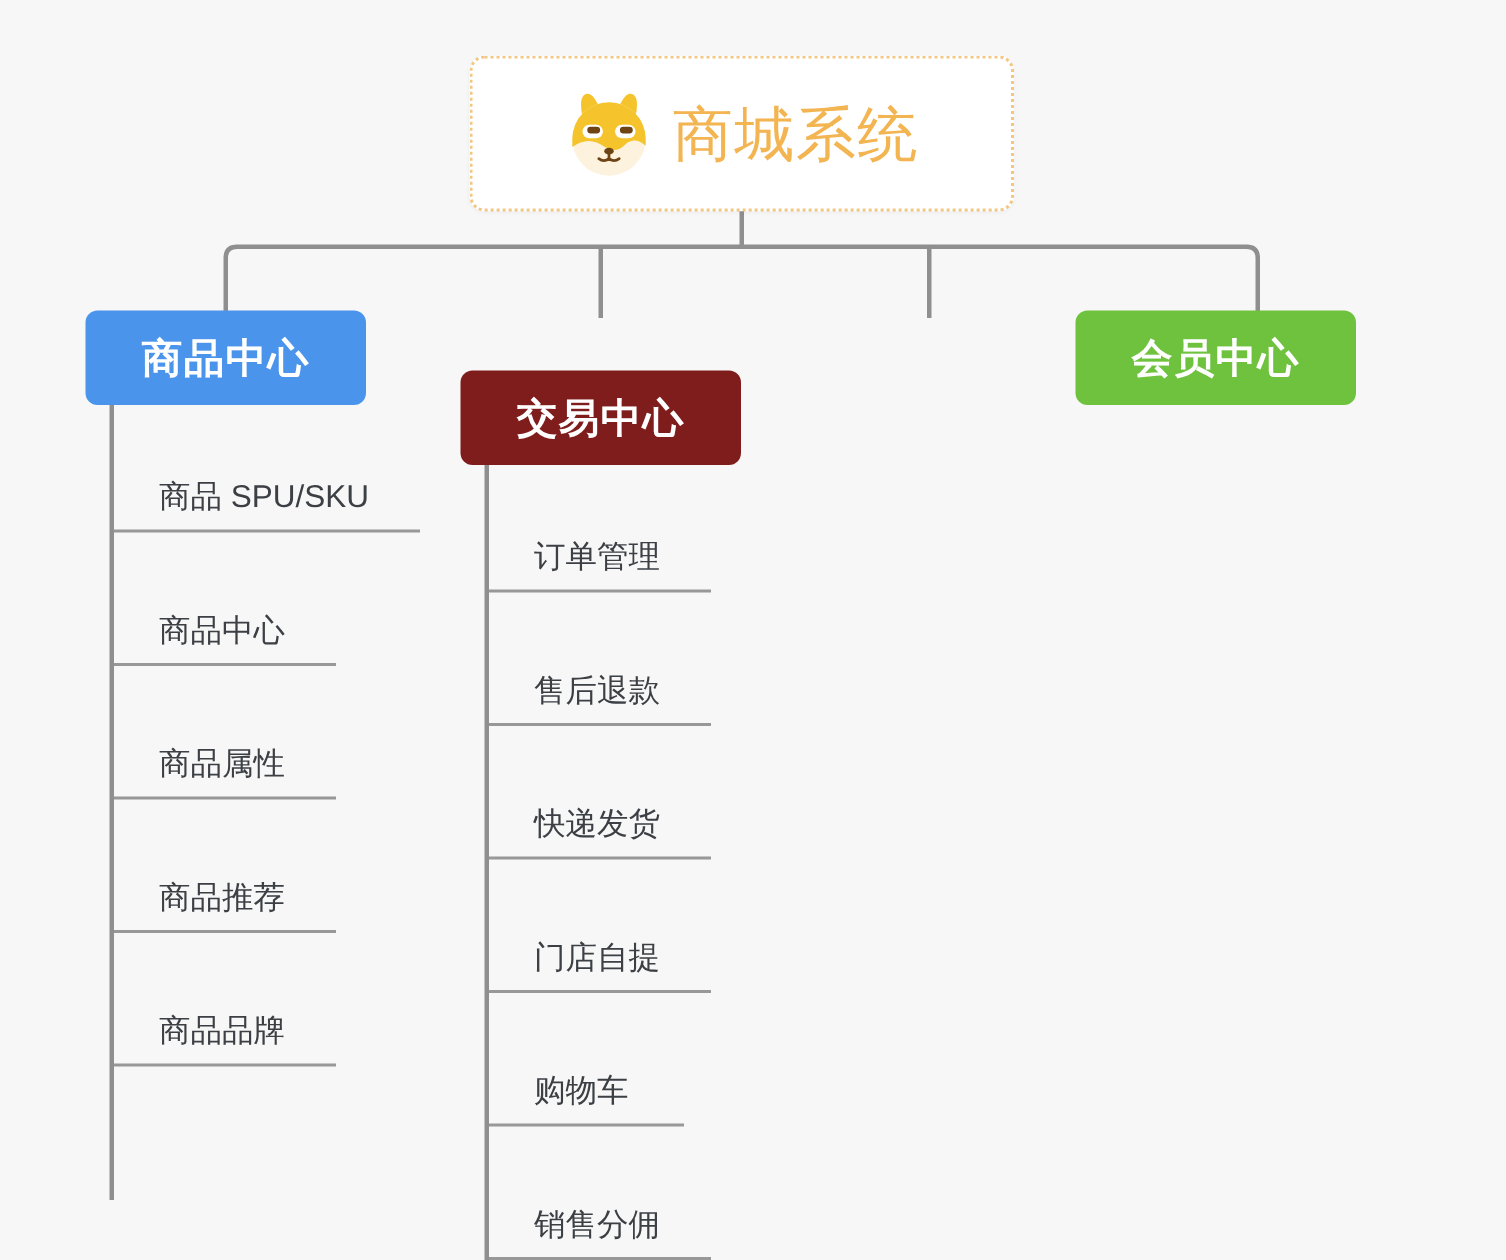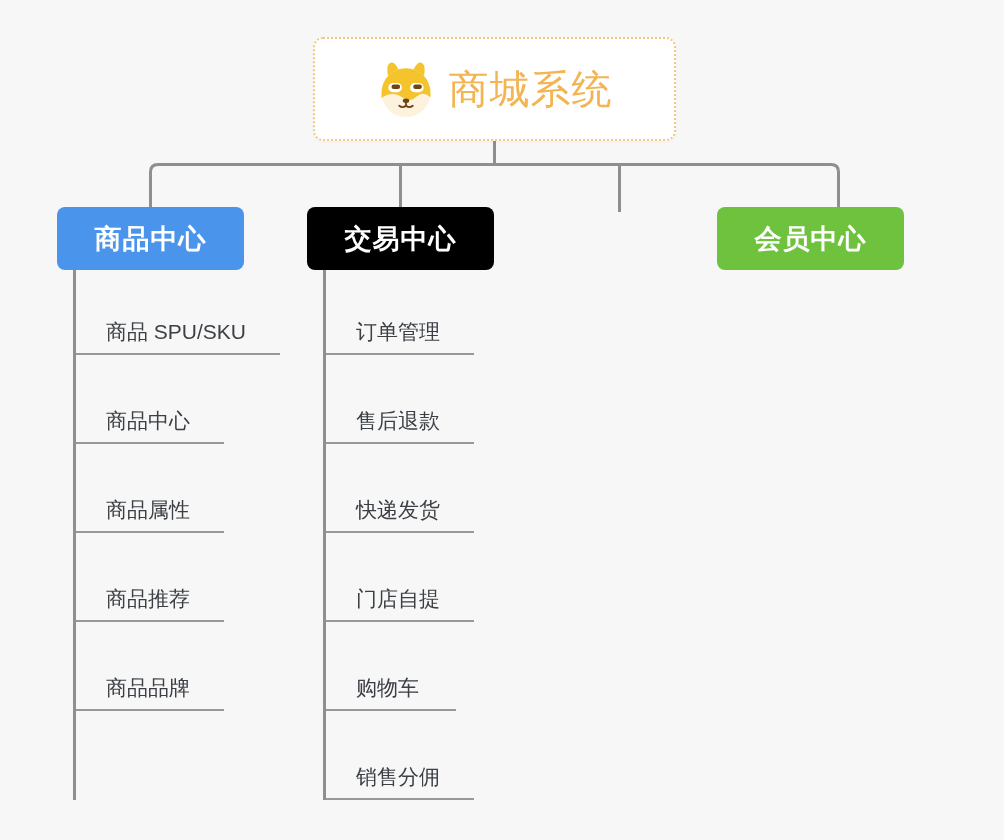--- a/index.html
+++ b/index.html
@@ -121,21 +121,21 @@
     <div class="children">
       <div class="child">商品 SPU/SKU</div>
       <div class="child">商品中心</div>
       <div class="child">商品属性</div>
       <div class="child">商品推荐</div>
       <div class="child">商品品牌</div>
     </div>
   </div>
 
   <div class="branch" style="left:307px">
-    <div class="branch-header" style="background-color: #000000;">交易中心</div>
+    <div class="branch-header" style="background-color: #7f1d1d; margin-top: 40px;">交易中心</div>
     <div class="children">
       <div class="child">订单管理</div>
       <div class="child">售后退款</div>
       <div class="child">快递发货</div>
       <div class="child">门店自提</div>
       <div class="child">购物车</div>
       <div class="child">销售分佣</div>
     </div>
   </div>
 

